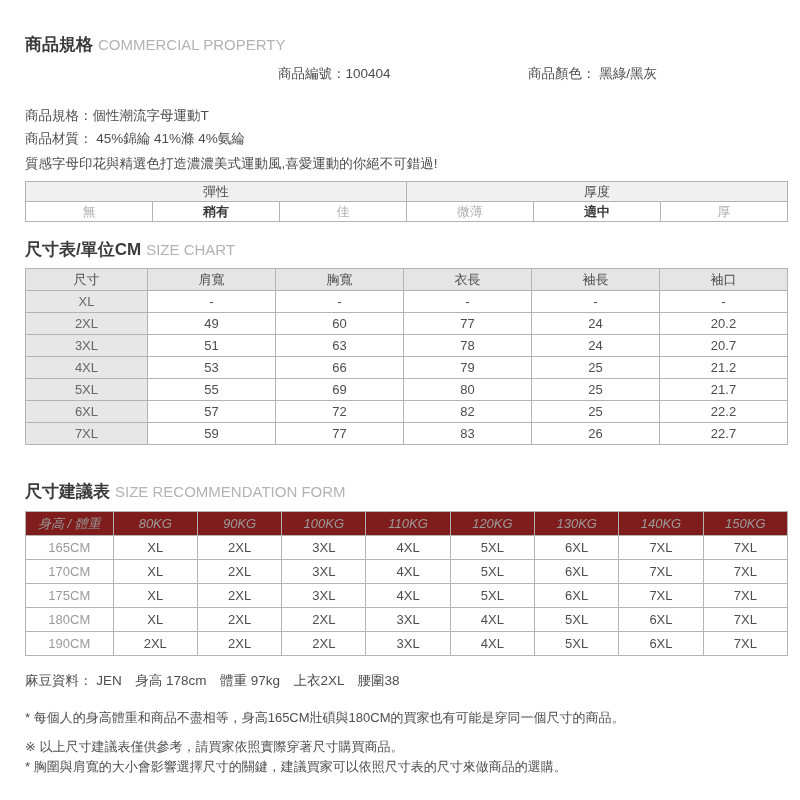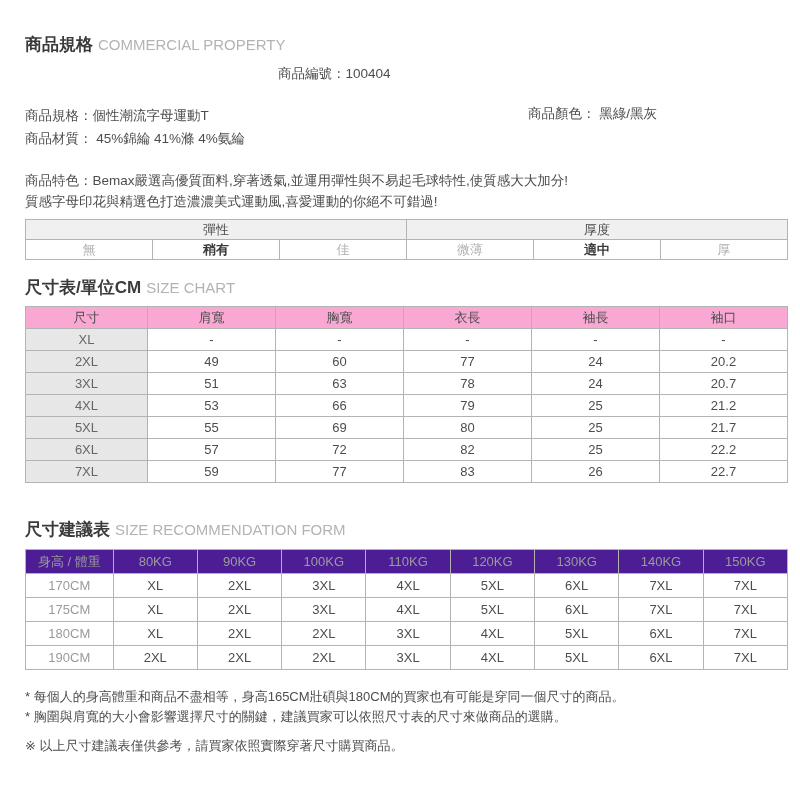--- a/index.html
+++ b/index.html
@@ -40,21 +40,21 @@
   
   .spec-block { margin-top: 6px; }
   .spec-row {
     display: flex;
     font-size: 13.5px;
     color: #4d4d4d;
     line-height: 23px;
   }
   .spec-row .c1 { width: 253px; margin-top: 42px; }
   .spec-row .c2 { width: 250px; }
-  .spec-row .c3 { flex: 1; margin-top: 40px; }
+  .spec-row .c3 { flex: 1; }
   .feature-line {
     font-size: 13.5px;
     color: #4d4d4d;
     line-height: 21px;
   }
   .feature-block { margin-top: 3px; }
   
   table {
     border-collapse: collapse;
     width: 100%;
@@ -79,37 +79,38 @@
   }
   .attr-table td.opt { color: #b0b0b0; }
   .attr-table td.opt.sel {
     color: #3a3a3a;
     font-weight: bold;
   }
   
   .size-head { margin-top: 17px; }
   .size-table { margin-top: 7px; }
   .size-table th {
-    background: #f9a8d4;
+    background: #e5e5e5;
     color: #4d4d4d;
     height: 21px;
     font-family: Liberation Serif, serif;
   }
   .size-table td { height: 21px; color: #4d4d4d; }
   .size-table td.first {
     background: #e7e7e7;
     color: #666666;
   }
   
   .rec-head { margin-top: 36px; }
   .rec-table { margin-top: 8px; }
   .rec-table th {
     color: #9b9b9b;
     height: 23px;
-    background: #4c1d95;
+    background: #7f1d1d;
+    font-style: italic;
   }
   .rec-table td { height: 23px; color: #4d4d4d; }
   .rec-table td.first { color: #9b9b9b; }
   
   .model-info {
     margin-top: 15px;
     font-size: 13.5px;
     color: #4d4d4d;
     line-height: 20px;
   }
@@ -136,21 +137,20 @@
       <span class="c2">商品編號：100404</span>
       <span class="c3">商品顏色： 黑綠/黑灰</span>
     </div>
     <div class="spec-row">
       <span class="c2">商品材質： 45%錦綸 41%滌 4%氨綸</span>
       <span class="c3"></span>
     </div>
   </div>
 
   <div class="feature-block">
-    <div class="feature-line">商品特色：Bemax嚴選高優質面料,穿著透氣,並運用彈性與不易起毛球特性,使質感大大加分!</div>
     <div class="feature-line">質感字母印花與精選色打造濃濃美式運動風,喜愛運動的你絕不可錯過!</div>
   </div>
 
   <table class="attr-table">
     <tbody>
         <tr>
       <td colspan="3" class="hd">彈性</td>
       <td colspan="3" class="hd">厚度</td>
     </tr>
     <tr>
@@ -271,20 +271,31 @@
           <th>100KG</th>
           <th>110KG</th>
           <th>120KG</th>
           <th>130KG</th>
           <th>140KG</th>
           <th>150KG</th>
         </tr>
     </thead>
     <tbody>
         <tr>
+          <td class="first">165CM</td>
+          <td>XL</td>
+          <td>2XL</td>
+          <td>3XL</td>
+          <td>4XL</td>
+          <td>5XL</td>
+          <td>6XL</td>
+          <td>7XL</td>
+          <td>7XL</td>
+        </tr>
+        <tr>
           <td class="first">170CM</td>
           <td>XL</td>
           <td>2XL</td>
           <td>3XL</td>
           <td>4XL</td>
           <td>5XL</td>
           <td>6XL</td>
           <td>7XL</td>
           <td>7XL</td>
         </tr>
@@ -317,20 +328,21 @@
           <td>2XL</td>
           <td>3XL</td>
           <td>4XL</td>
           <td>5XL</td>
           <td>6XL</td>
           <td>7XL</td>
         </tr>
       </tbody>
   </table>
 
+  <div class="model-info">麻豆資料： JEN　身高 178cm　體重 97kg　上衣2XL　腰圍38</div>
 
   <div class="footnotes">
     <div class="footnote">* 每個人的身高體重和商品不盡相等，身高165CM壯碩與180CM的買家也有可能是穿同一個尺寸的商品。</div>
+    <div class="footnote last">※ 以上尺寸建議表僅供參考，請買家依照實際穿著尺寸購買商品。</div>
     <div class="footnote">* 胸圍與肩寬的大小會影響選擇尺寸的關鍵，建議買家可以依照尺寸表的尺寸來做商品的選購。</div>
-    <div class="footnote last">※ 以上尺寸建議表僅供參考，請買家依照實際穿著尺寸購買商品。</div>
   </div>
 
 </div>
 
 </body></html>

